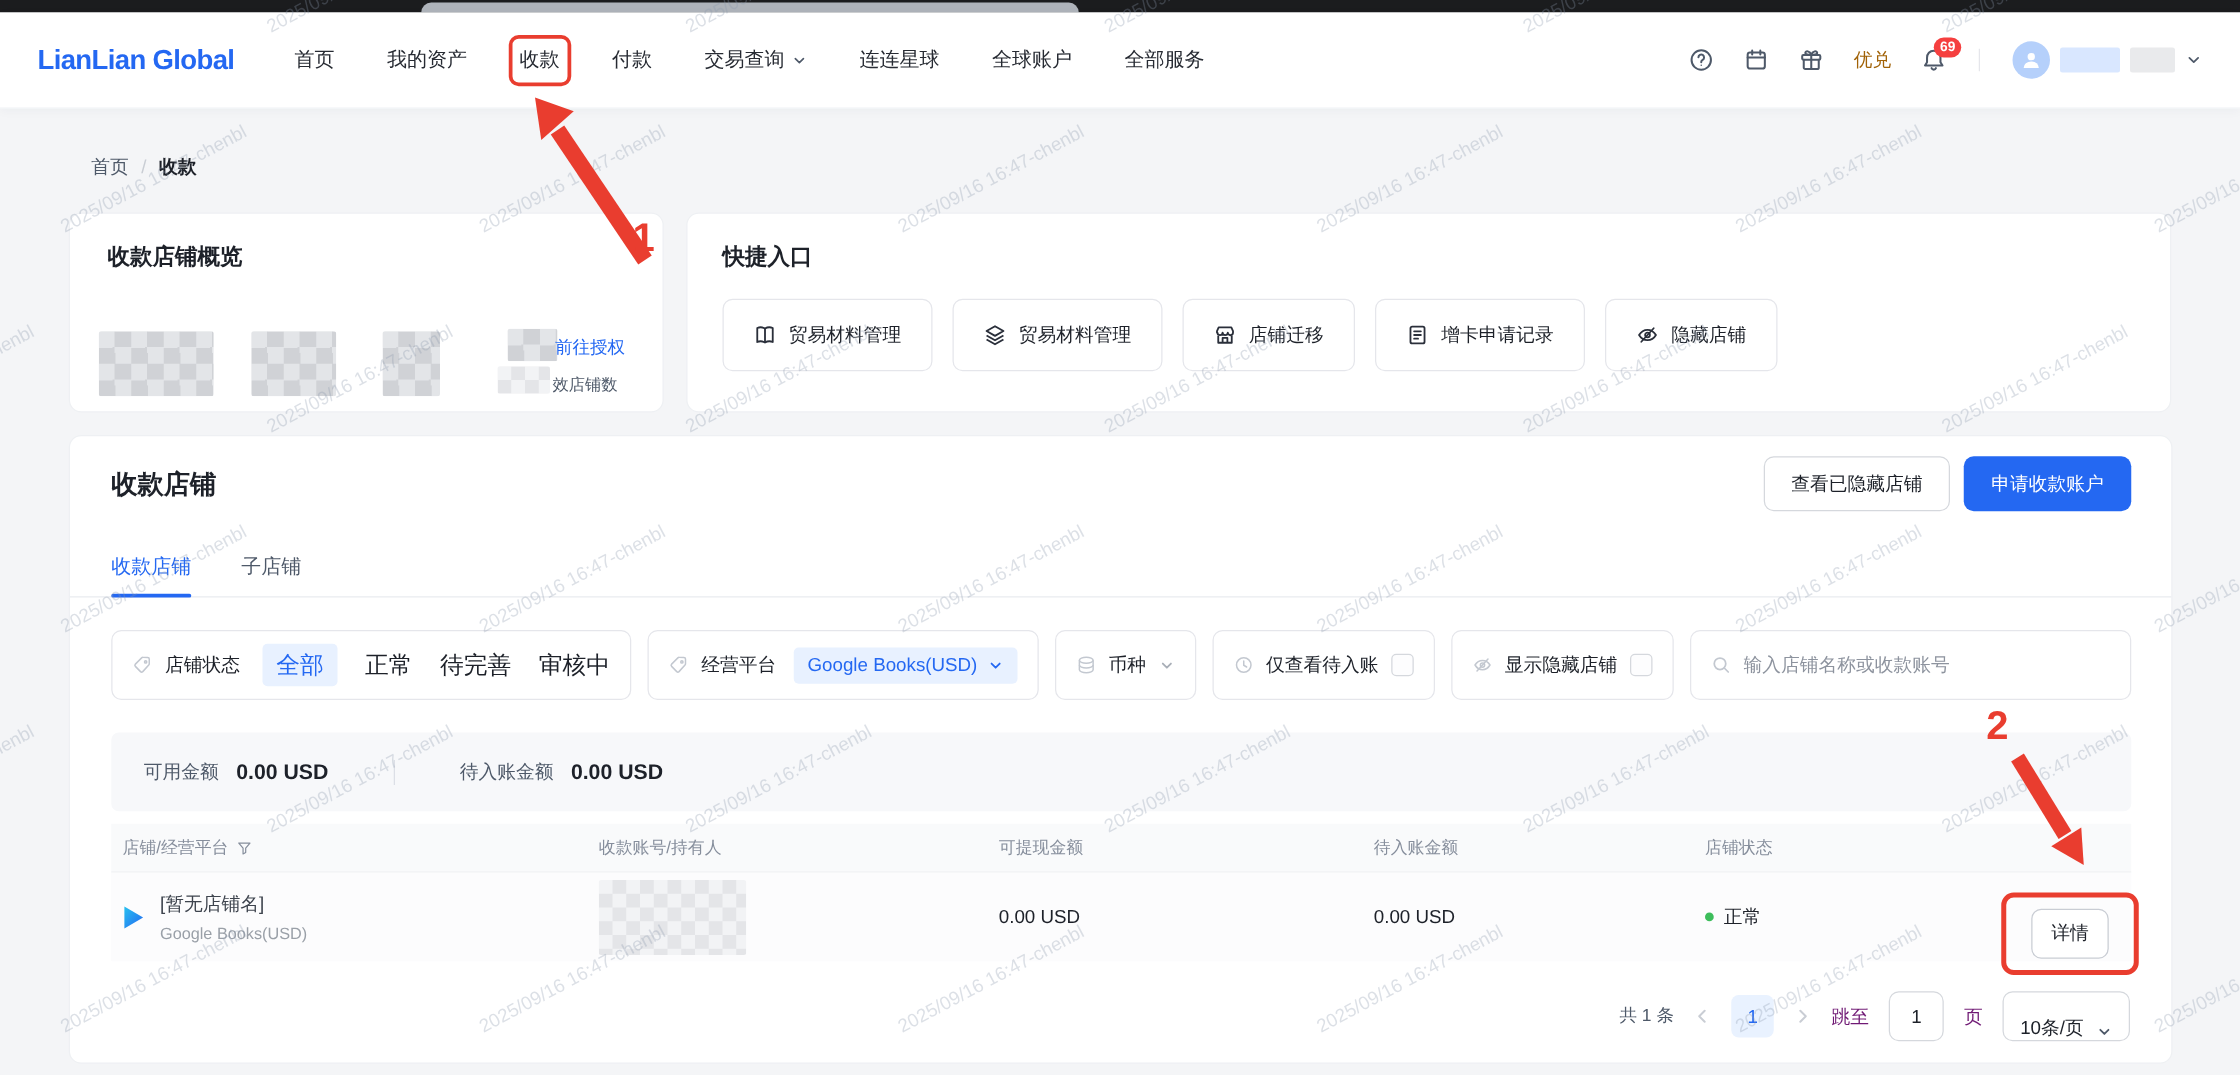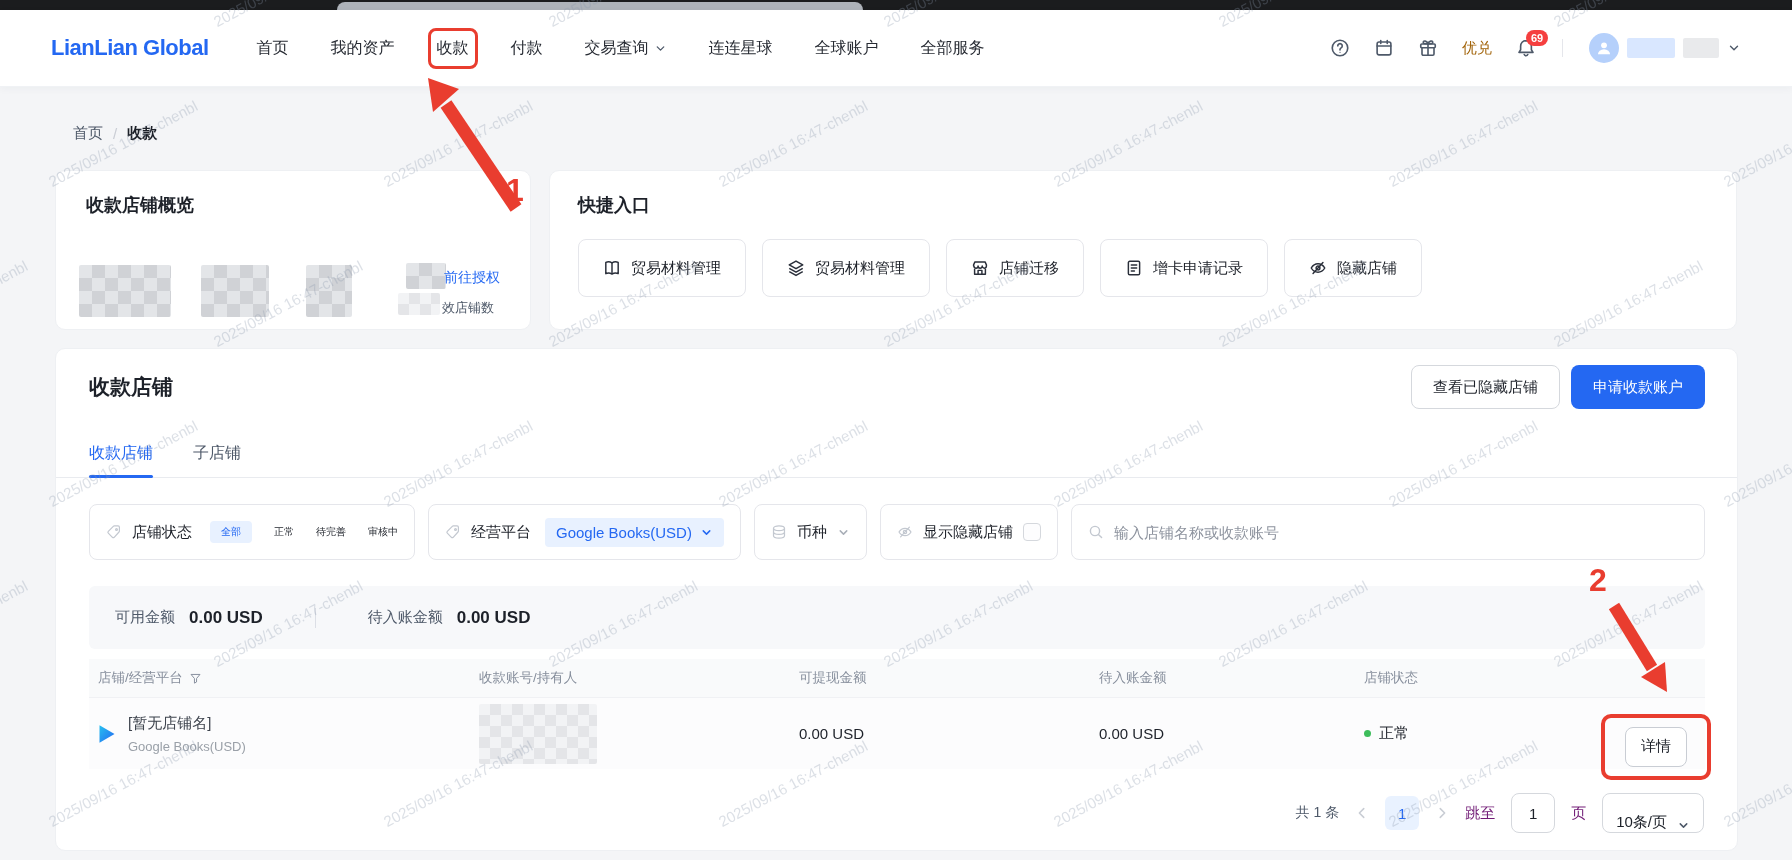--- a/index.html
+++ b/index.html
@@ -7,21 +7,21 @@
   body {
     font-family:"Liberation Sans","DejaVu Sans",sans-serif;
     background:#f4f5f7; color:#1d2129; position:relative; overflow:hidden;
   }
   
   .top-strip { position:absolute; left:0; top:0; width:1792px; height:10px; background:#1b1c1e; }
   .top-strip .tab-seg { position:absolute; left:337px; top:2px; width:526px; height:8px; background:#aeb3ba; border-radius:8px 8px 0 0; }
   
   .header {
     position:absolute; left:0; top:10px; width:1792px; height:77px; background:#fff;
-    display:flex; align-items:center; padding:0 51px;
+    display:flex; align-items:center; padding:0 30px;
     border-bottom:1px solid #f0f2f5; box-shadow:0 2px 8px rgba(20,40,80,.04); z-index:5;
   }
   .logo { font-size:22px; font-weight:700; color:#2468f2; letter-spacing:-0.5px; white-space:nowrap; }
   .nav { display:flex; align-items:center; gap:34px; margin-left:44px; }
   .nav-item { font-size:16px; color:#272b33; cursor:pointer; white-space:nowrap; display:flex; align-items:center; gap:5px; position:relative; padding:6px 4px; }
   .nav-item svg { color:#4e5969; }
   .nav-annot { position:absolute; inset:-4px -5px; border:3.5px solid #e93d2f; border-radius:8px; pointer-events:none; }
   .hdr-right { margin-left:auto; display:flex; align-items:center; gap:24px; color:#4e5969; }
   .hdr-icon { width:20px; height:20px; display:inline-flex; cursor:pointer; position:relative; }
   .hdr-text { font-size:15px; color:#a16207; cursor:pointer; }
@@ -64,21 +64,21 @@
   .tabs { display:flex; gap:40px; padding:34px 33px 0 33px; border-bottom:1px solid #e9ebef; }
   .tab { font-size:16px; color:#4e5969; padding-bottom:13px; cursor:pointer; position:relative; }
   .tab.active { color:#2468f2; }
   .tab.active::after { content:""; position:absolute; left:0; right:0; bottom:-1px; height:3px; background:#2468f2; border-radius:2px; }
   
   .filters { display:flex; gap:13px; margin:26px 32px 0 33px; }
   .fbox { border:1px solid #e5e6eb; border-radius:8px; height:56px; display:flex; align-items:center; padding:0 16px; gap:10px; background:#fff; }
   .fbox svg { color:#c3c8d0; flex:none; }
   .flabel { font-size:15px; color:#1d2129; white-space:nowrap; }
   .fopts { display:flex; gap:22px; margin-left:8px; align-items:center; }
-  .fopt { font-size:10px; color:#1d2129; cursor:pointer; white-space:nowrap; }
+  .fopt { font-size:19px; color:#1d2129; cursor:pointer; white-space:nowrap; }
   .fopt.sel { color:#2468f2; background:#e8f1ff; border-radius:4px; padding:4px 11px; }
   .fpill { display:flex; align-items:center; gap:8px; background:#e8f1ff; border-radius:4px; padding:6px 11px; margin-left:4px; cursor:pointer; }
   .fpill span { font-size:15px; color:#2468f2; white-space:nowrap; }
   .fpill svg { color:#2468f2 !important; }
   .chk { width:18px; height:18px; border:1.5px solid #d5d8dd; border-radius:4px; background:#fdfdfe; margin-left:auto; cursor:pointer; flex:none; }
   .fsearch { flex:1; }
   .fsearch input { border:none; outline:none; font-size:15px; color:#1d2129; width:100%; background:transparent; font-family:inherit; }
   .fsearch input::placeholder { color:#8d939e; }
   
   .summary { margin:26px 32px 0 33px; height:63px; background:#f7f8fa; border-radius:6px; display:flex; align-items:center; padding:0 26px; gap:14px; }
@@ -313,20 +313,28 @@
     <div class="fbox">
       <svg width="16" height="16" viewBox="0 0 16 16" fill="none" stroke="currentColor" stroke-width="1.2">
           <ellipse cx="8" cy="4.2" rx="5.5" ry="2.4"></ellipse>
           <path d="M2.5 4.2 v7.6 c0 1.3 2.5 2.4 5.5 2.4 s5.5-1.1 5.5-2.4 V4.2"></path>
           <path d="M2.5 8 c0 1.3 2.5 2.4 5.5 2.4 s5.5-1.1 5.5-2.4"></path>
         </svg>
       <span class="flabel">币种</span>
       <svg width="13" height="13" viewBox="0 0 16 16" fill="none" stroke="#a9afb8" stroke-width="1.8" stroke-linecap="round" stroke-linejoin="round">
           <path d="M4 6 l4 4 4-4"></path>
         </svg>
+    </div>
+    <div class="fbox">
+      <svg width="16" height="16" viewBox="0 0 16 16" fill="none" stroke="currentColor" stroke-width="1.2" stroke-linecap="round">
+          <circle cx="8" cy="8" r="5.8"></circle>
+          <path d="M8 4.8 v3.4 l2.3 1.4"></path>
+        </svg>
+      <span class="flabel">仅查看待入账</span>
+      <span class="chk"></span>
     </div>
     <div class="fbox">
       <svg width="16" height="16" viewBox="0 0 16 16" fill="none" stroke="currentColor" stroke-width="1.2" stroke-linecap="round" stroke-linejoin="round">
           <path d="M2 8 s2.2-3.7 6-3.7 6 3.7 6 3.7-2.2 3.7-6 3.7S2 8 2 8z"></path>
           <circle cx="8" cy="8" r="1.7"></circle>
           <path d="M3.6 12.8 L12.4 3.2"></path>
         </svg>
       <span class="flabel">显示隐藏店铺</span>
       <span class="chk"></span>
     </div>

